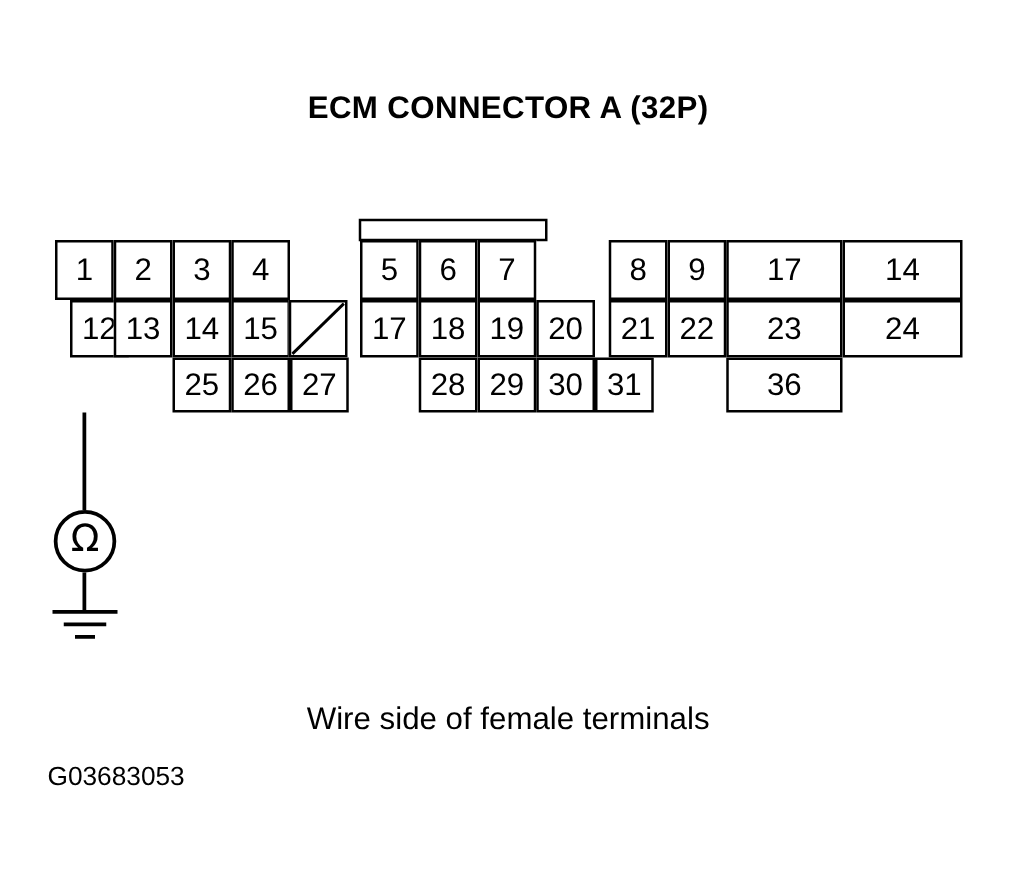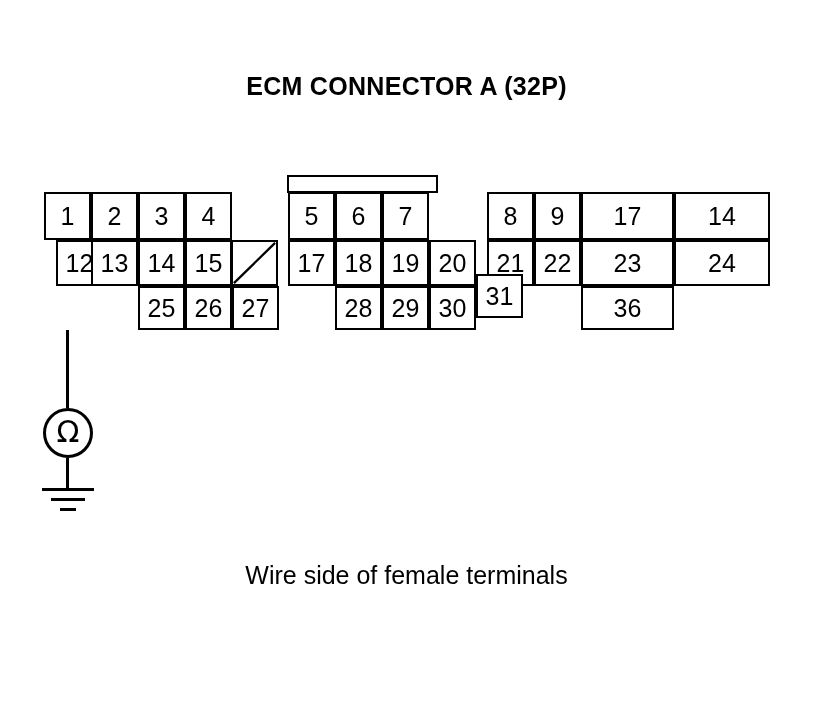--- a/index.html
+++ b/index.html
@@ -181,32 +181,33 @@
       <div class="cell" style="left: 487px; top: 240px; width: 47px; height: 46px;">21</div>
       <div class="cell" style="left: 534px; top: 240px; width: 47px; height: 46px;">22</div>
       <div class="cell" style="left: 581px; top: 240px; width: 93px; height: 46px;">23</div>
       <div class="cell" style="left: 674px; top: 240px; width: 96px; height: 46px;">24</div>
       <div class="cell" style="left: 138px; top: 286px; width: 47px; height: 44px;">25</div>
       <div class="cell" style="left: 185px; top: 286px; width: 47px; height: 44px;">26</div>
       <div class="cell" style="left: 232px; top: 286px; width: 47px; height: 44px;">27</div>
       <div class="cell" style="left: 335px; top: 286px; width: 47px; height: 44px; text-align: center;">28</div>
       <div class="cell" style="left: 382px; top: 286px; width: 47px; height: 44px;">29</div>
       <div class="cell" style="left: 429px; top: 286px; width: 47px; height: 44px;">30</div>
-      <div class="cell" style="left: 476px; top: 274px; width: 47px; height: 44px;">31</div>
+      <div class="cell" style="left: 476px; top: 286px; width: 47px; height: 44px;">31</div>
       <div class="cell" style="left: 581px; top: 286px; width: 93px; height: 44px;">36</div>
       <div class="blankcell" style="left: 231px; top: 240px; width: 47px; height: 46px;">
         <svg class="slash" viewBox="0 0 47 46" preserveAspectRatio="none">
           <line x1="1" y1="45" x2="46" y2="1" stroke="#000000" stroke-width="2.5"></line>
         </svg>
       </div>
     </div>
 
   <div id="wire"></div>
 
   <div id="meter">Ω</div>
   <div id="meter-stem"></div>
   <div class="gnd" id="gnd1"></div>
   <div class="gnd" id="gnd2"></div>
   <div class="gnd" id="gnd3"></div>
 
   <div id="caption">Wire side of female terminals</div>
+  <div id="figure-id">G03683053</div>
 
 </div>
 
 </body></html>

